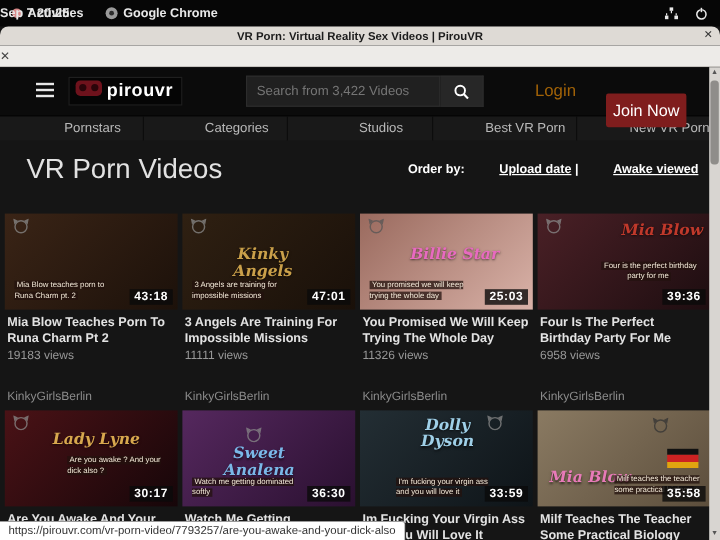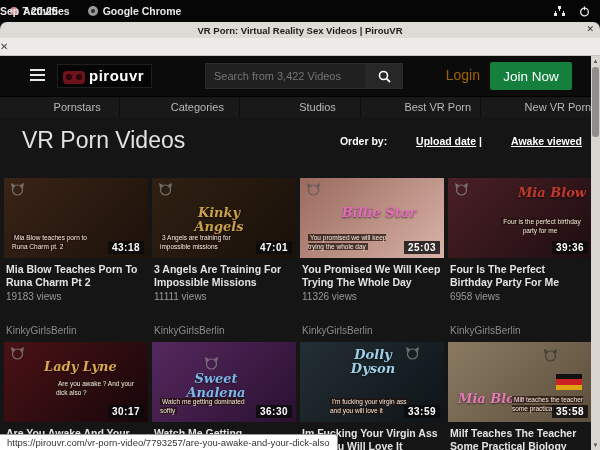--- a/index.html
+++ b/index.html
@@ -29,34 +29,34 @@
     border-bottom:1px solid #c6c3bf; display:flex; align-items:center; }
   .infobar-msg { padding-left:12px; font-size:9.5px; color:#2b2b2b; flex:1; }
   .infobar-close { padding-right:18px; font-size:10px; color:#444; cursor:pointer; }
 
   
   .page { position:absolute; left:0; top:56px; width:600px; height:394px; background:#151515; overflow:hidden; }
 
   .site-header { position:relative; width:100%; height:40px; background:#0b0b0b; }
   .hamburger { position:absolute; left:30px; top:13px; width:15px; cursor:pointer; }
   .hamburger i { display:block; height:2px; background:#e8e8e8; margin-bottom:3px; }
-  .logo { position:absolute; left:57px; top:8px; display:flex; align-items:flex-end; gap:4px;
+  .logo { position:absolute; left:57px; top:8px; display:flex; align-items:flex-start; gap:4px;
     background:#050505; border:1px solid #1f1f1f; padding:2px 7px 3px 5px; cursor:pointer; }
   .goggles { width:22px; height:13px; background:#6e121c; border-radius:4px; position:relative; }
   .goggles::before,.goggles::after { content:""; position:absolute; top:3px; width:6px; height:6px;
     border-radius:50%; background:#2a050a; }
   .goggles::before{ left:3px; } .goggles::after{ right:3px; }
   .logo-text { color:#fff; font-size:15px; font-weight:bold; letter-spacing:.5px; }
   .search-wrap { position:absolute; left:205px; top:7px; display:flex; }
   .search-input { width:162px; height:26px; background:#202020; border:1px solid #2c2c2c;
     color:#8f8f8f; font-size:11px; padding:0 8px; outline:none; font-family:"Liberation Sans",sans-serif; }
   .search-btn { width:36px; height:26px; background:#272727; border:1px solid #2c2c2c; border-left:none;
     display:flex; align-items:center; justify-content:center; cursor:pointer; }
   .login { position:absolute; right:120px; top:11px; color:#a16207; font-size:14px; cursor:pointer; }
-  .join-btn { position:absolute; right:28px; top:6px; width:82px; height:28px; background:#15803d;
+  .join-btn { position:absolute; right:28px; top:22px; width:67px; height:28px; background:#7f1d1d;
     color:#fff; font-size:13.5px; border:none; border-radius:2px; cursor:pointer;
     font-family:"Liberation Sans",sans-serif; }
 
   .nav { display:flex; width:100%; height:21px; background:#191919; border-top:1px solid #000; }
   .nav-item { flex:1; display:flex; align-items:center; justify-content:center; font-size:11px;
     font-weight:normal; color:#b9b9b9; border-right:1px solid #0c0c0c; cursor:pointer;padding-left:35px; }
   .nav-item:last-child { border-right:none; }
 
   .head-row { position:relative; height:43px; }
   .page-title { position:absolute; left:22px; top:10px; font-size:23px; color:#e2e2e2; font-weight:normal; }

